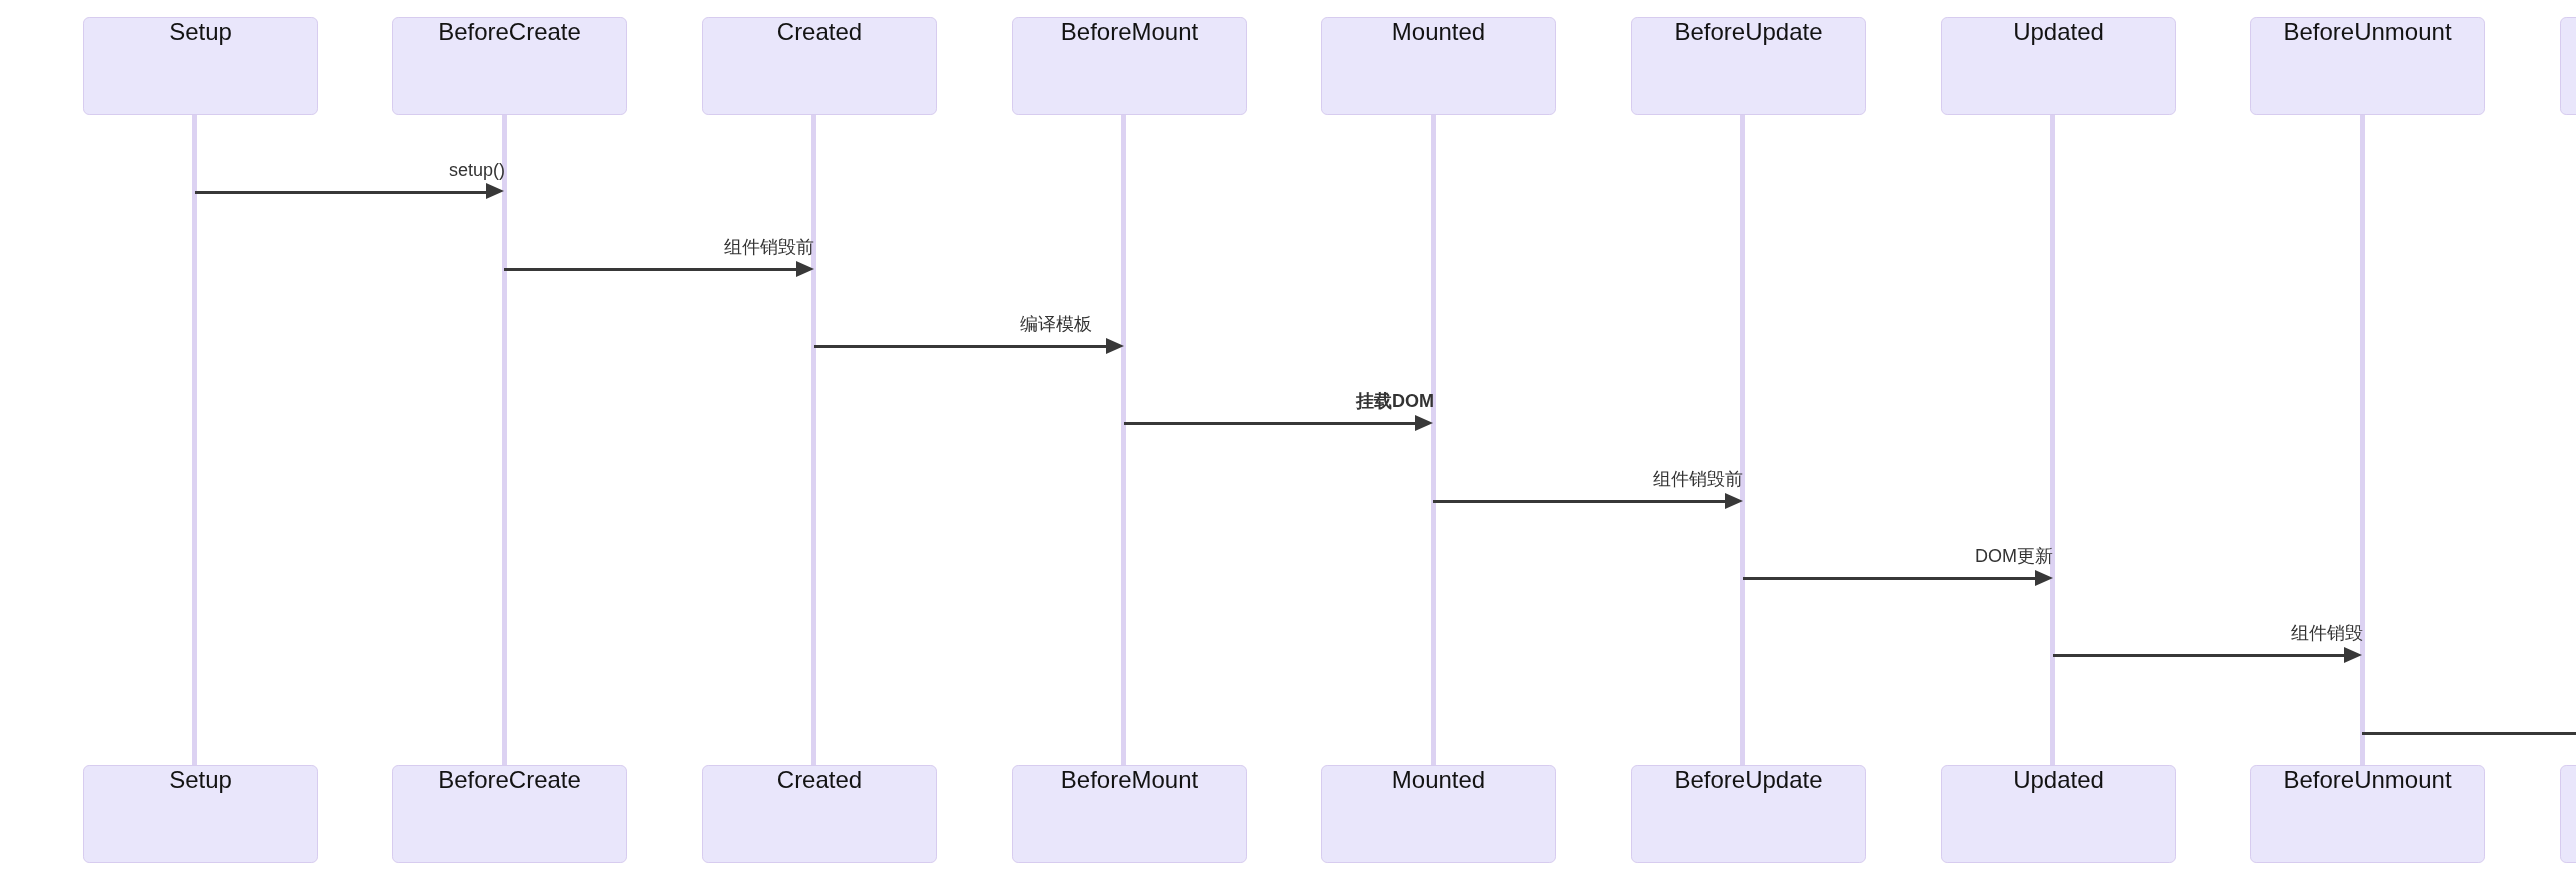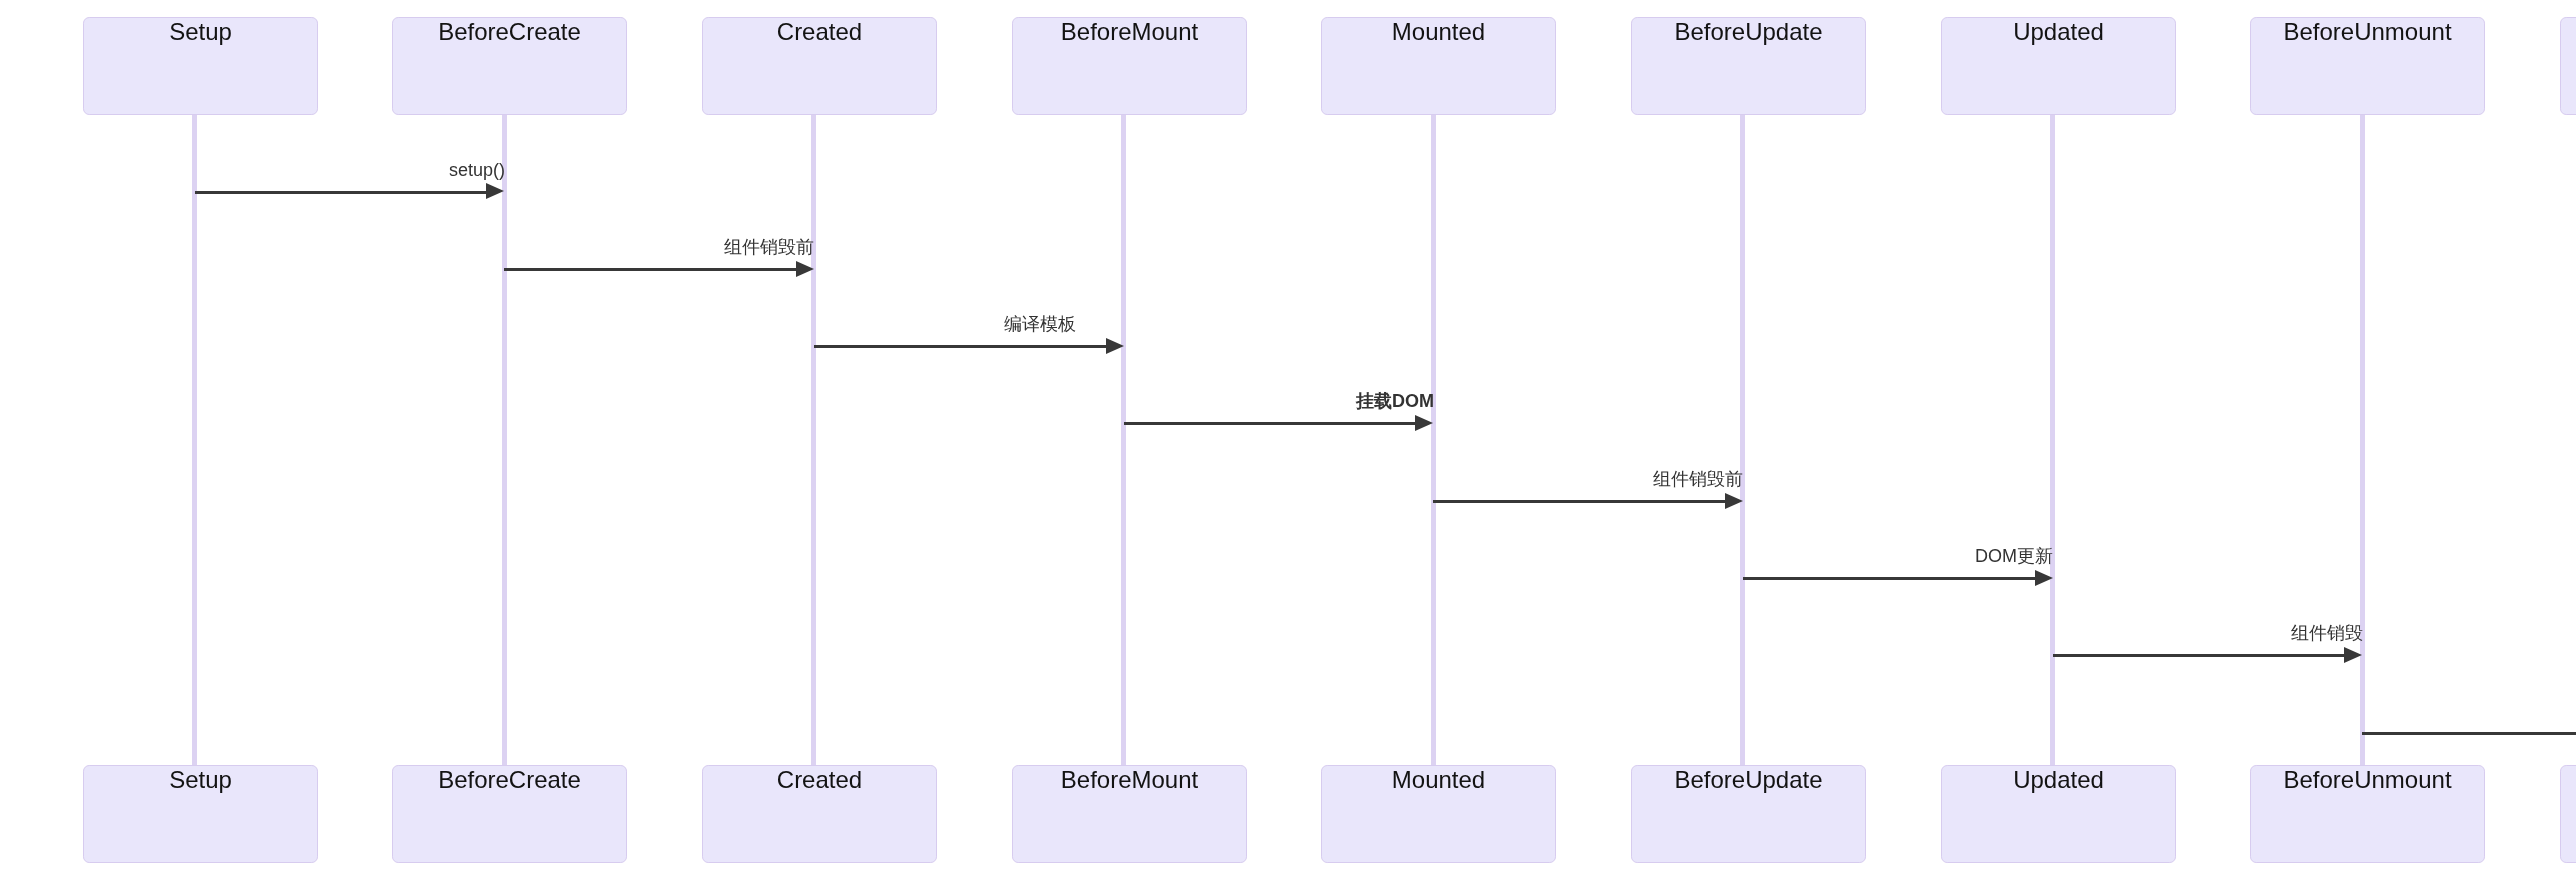--- a/index.html
+++ b/index.html
@@ -106,21 +106,21 @@
       <span class="actor-label">BeforeUnmount</span>
     </div>
     <div class="actor" style="left: 2554px; top: 17px;"></div>
     <div class="actor" style="left: 2554px; top: 765px;"></div>
     <div class="message-label" style="left: 195px; width: 310px; top: 158px;">setup()</div>
     <div class="message-line" style="left: 195px; width: 293px; top: 191px;"></div>
     <div class="arrowhead" style="left: 486px; top: 183px;"></div>
     <div class="message-label" style="left: 504px; width: 310px; top: 235px;">组件销毁前</div>
     <div class="message-line" style="left: 504px; width: 293px; top: 268px;"></div>
     <div class="arrowhead" style="left: 796px; top: 261px;"></div>
-    <div class="message-label" style="left: 766px; width: 310px; top: 312px;">编译模板</div>
+    <div class="message-label" style="left: 782px; width: 310px; top: 312px;">编译模板</div>
     <div class="message-line" style="left: 814px; width: 293px; top: 345px;"></div>
     <div class="arrowhead" style="left: 1106px; top: 338px;"></div>
     <div class="message-label" style="left: 1124px; width: 310px; top: 389px; font-weight: bold;">挂载DOM</div>
     <div class="message-line" style="left: 1124px; width: 293px; top: 422px;"></div>
     <div class="arrowhead" style="left: 1415px; top: 415px;"></div>
     <div class="message-label" style="left: 1433px; width: 310px; top: 467px;">组件销毁前</div>
     <div class="message-line" style="left: 1433px; width: 293px; top: 500px;"></div>
     <div class="arrowhead" style="left: 1725px; top: 493px;"></div>
     <div class="message-label" style="left: 1743px; width: 310px; top: 544px;">DOM更新</div>
     <div class="message-line" style="left: 1743px; width: 293px; top: 577px;"></div>

